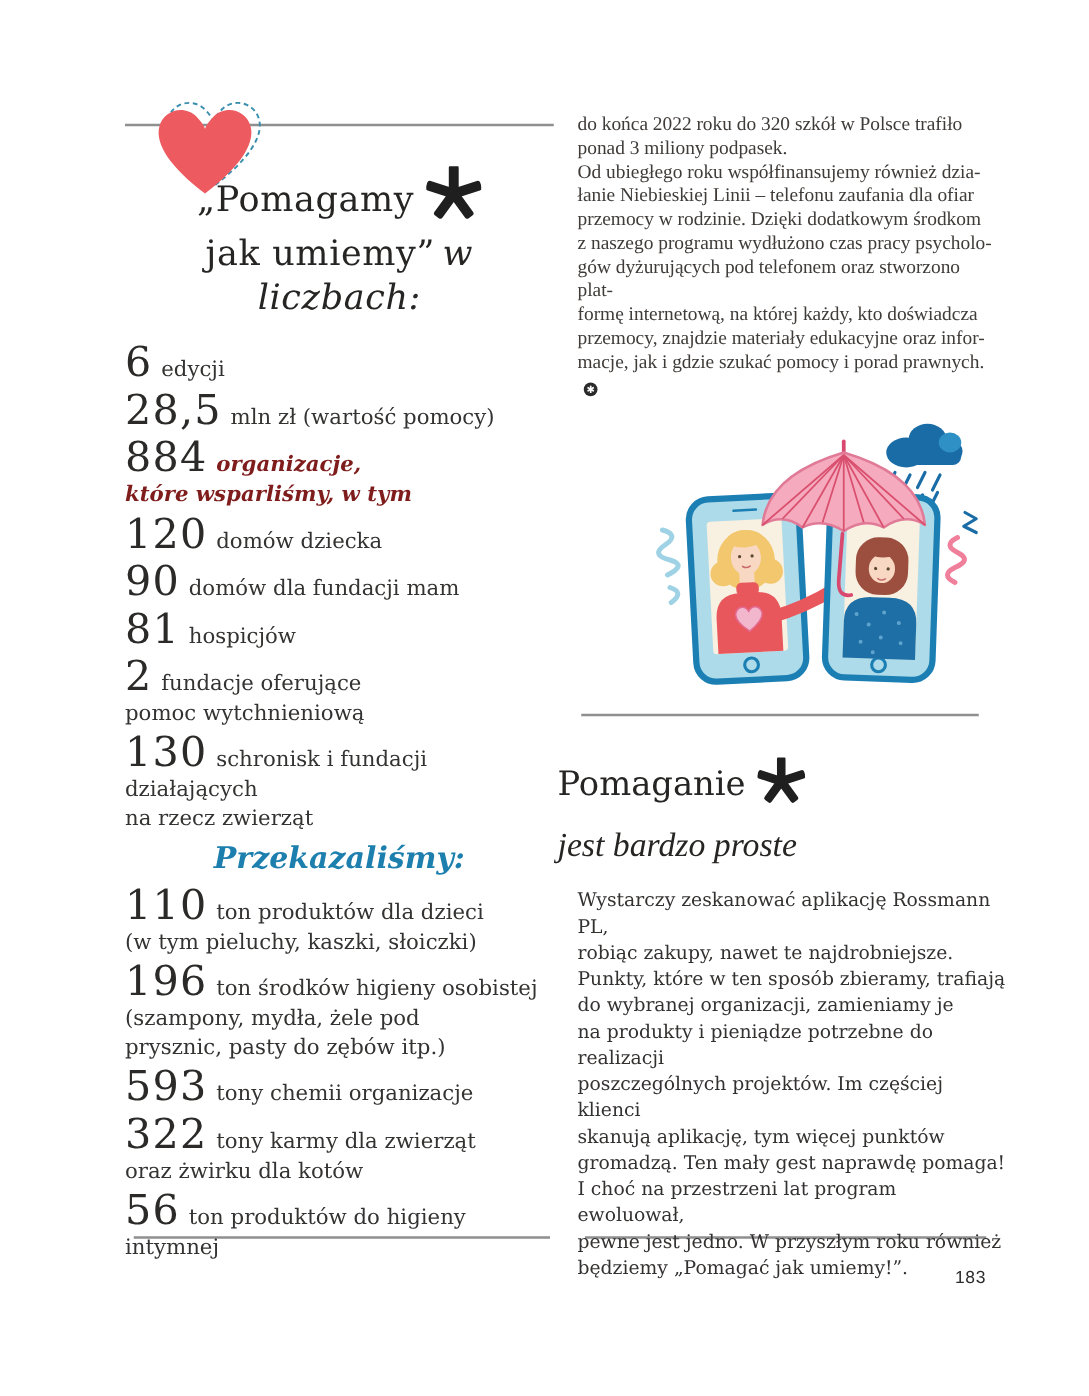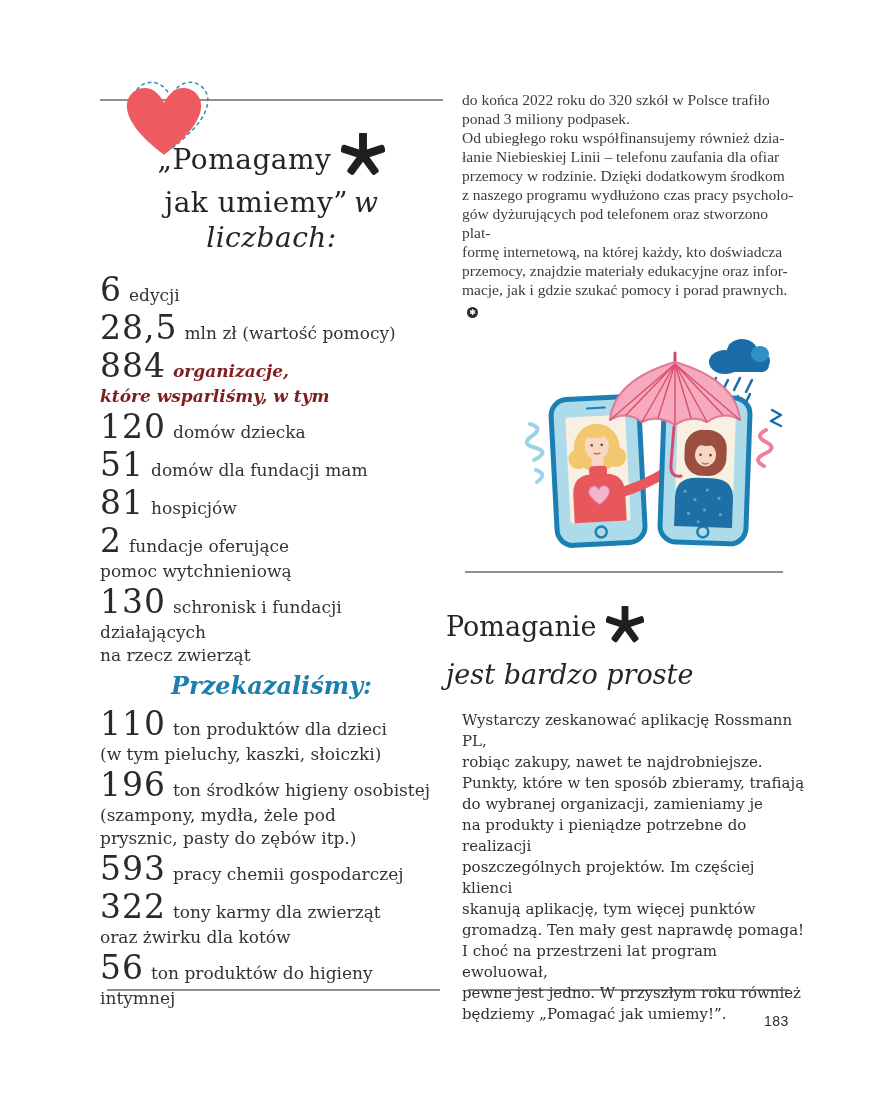--- a/index.html
+++ b/index.html
@@ -35,21 +35,21 @@
     color:#3f3b38; white-space:pre-line;
   }
   .endmark {
     display:inline-block; width:11px; height:11px; border-radius:50%;
     background:#2b2b2b; color:#fff; font-size:8px; line-height:11px;
     text-align:center; margin-left:5px; transform:translateY(1px);
     font-family:"DejaVu Sans", sans-serif;
   }
   .illustration { position:absolute; left:510px; top:322px; width:330px; height:250px; }
   .heading2 { position:absolute; left:446px; top:606px; font-size:27px; line-height:36px; color:#262524; }
-  .heading2 .it { font-style:italic; display:block; margin-top:4px; }
+  .heading2 .it { font-style:italic; display:block; margin-top:4px;font-family:Liberation Serif, serif; }
   .p2 {
     position:absolute; left:462px; top:710px; width:345px;
     font-size:15px; line-height:21px; color:#333130; white-space:pre-line;
   }
   .page-number {
     position:absolute; left:764px; top:1013px;
     font-family:"Liberation Sans", sans-serif; font-size:14px;
     letter-spacing:0.5px; color:#2b2b2b;
   }
 </style>
@@ -96,21 +96,21 @@
       <span class="num">28,5</span><span class="desc">mln zł (wartość pomocy)</span>
     </div>
     <div class="stat">
       <span class="num">884</span><span class="desc accent">organizacje,
 które wsparliśmy, w tym</span>
     </div>
     <div class="stat">
       <span class="num">120</span><span class="desc">domów dziecka</span>
     </div>
     <div class="stat">
-      <span class="num">51</span><span class="desc">domów dla fundacji mam</span>
+      <span class="num">90</span><span class="desc">domów dla fundacji mam</span>
     </div>
     <div class="stat">
       <span class="num">81</span><span class="desc">hospicjów</span>
     </div>
     <div class="stat">
       <span class="num">2</span><span class="desc">fundacje oferujące
 pomoc wytchnieniową</span>
     </div>
     <div class="stat">
       <span class="num">130</span><span class="desc">schronisk i fundacji działających
@@ -122,21 +122,21 @@
     <div class="stat">
       <span class="num">110</span><span class="desc">ton produktów dla dzieci
 (w tym pieluchy, kaszki, słoiczki)</span>
     </div>
     <div class="stat">
       <span class="num">196</span><span class="desc">ton środków higieny osobistej
 (szampony, mydła, żele pod
 prysznic, pasty do zębów itp.)</span>
     </div>
     <div class="stat">
-      <span class="num">593</span><span class="desc">pracy chemii gospodarczej</span>
+      <span class="num">593</span><span class="desc">tony chemii organizacje</span>
     </div>
     <div class="stat">
       <span class="num">322</span><span class="desc">tony karmy dla zwierząt
 oraz żwirku dla kotów</span>
     </div>
     <div class="stat">
       <span class="num">56</span><span class="desc">ton produktów do higieny intymnej</span>
     </div>
   </div>
 

